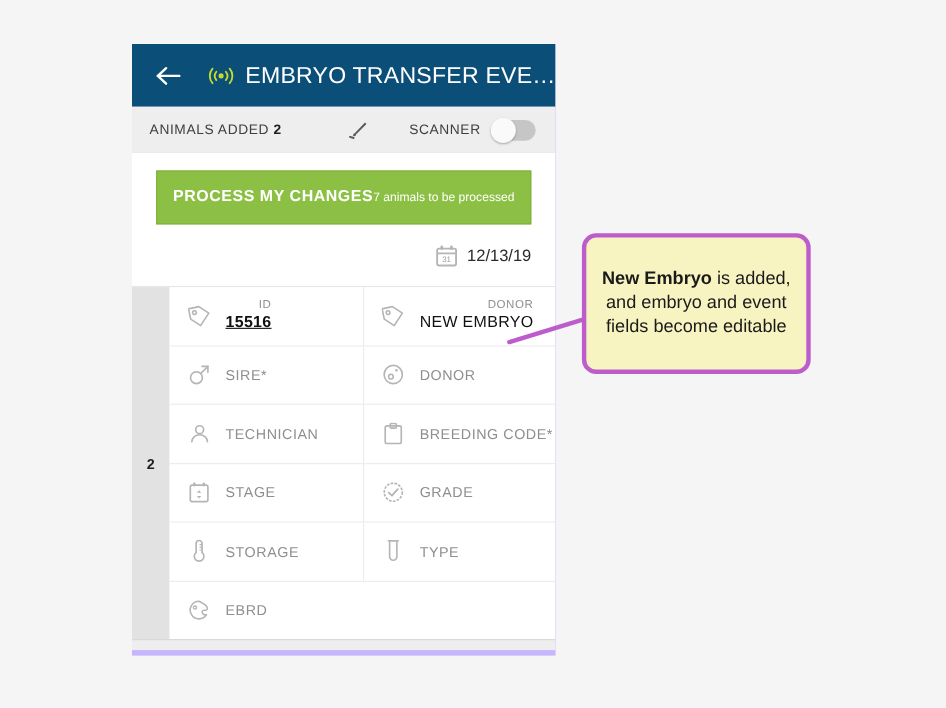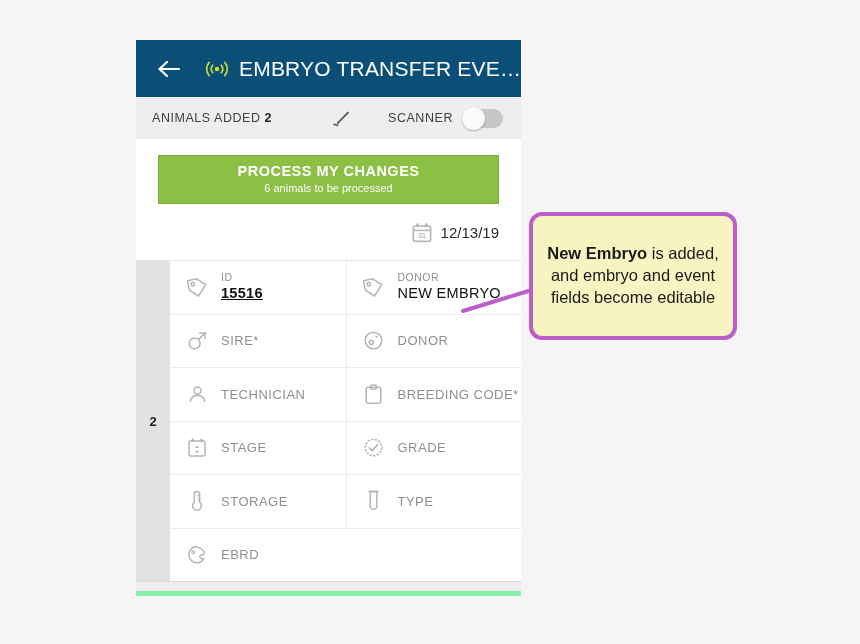--- a/index.html
+++ b/index.html
@@ -12,25 +12,25 @@
     height: 644px;
     position: relative;
     overflow: hidden;
     font-family: "Liberation Sans", sans-serif;
     -webkit-font-smoothing: antialiased;
   }
 
   
   #phone {
     position: absolute;
-    left: 136px;
+    left: 120px;
     top: 40px;
     width: 385px;
     height: 556px;
-    background: #86efac;
+    background: #c4b5fd;
     overflow: hidden;
   }
 
   
   .appbar {
     height: 57px;
     background: #0b4f79;
     display: flex;
     align-items: center;
     padding: 0 0 0 16px;
@@ -117,21 +117,21 @@
   
   .action-area {
     background: #ffffff;
     padding: 16px 22px 0 22px;
   }
   .process-btn {
     background: #8cc044;
     border: 1px solid #7fae3c;
     height: 47px;
     display: flex;
-    flex-direction: column;
+    flex-direction: row;
     align-items: center;
     justify-content: center;
     cursor: pointer;
   }
   .process-btn .main {
     color: #ffffff;
     font-weight: bold;
     font-size: 14.5px;
     letter-spacing: 0.5px;
     line-height: 1.1;
@@ -247,20 +247,21 @@
     min-width: 0;
     display: flex;
     flex-direction: column;
     justify-content: center;
   }
   .cell-label {
     font-size: 13px;
     color: #8f8f8f;
     letter-spacing: 0.5px;
     white-space: nowrap;
+    text-align: right;
   }
   .cell-label.small {
     font-size: 10.5px;
     line-height: 1.25;
   }
   .cell-value {
     font-size: 14.5px;
     color: #111111;
     letter-spacing: 0.3px;
     white-space: nowrap;
@@ -348,21 +349,21 @@
       <div class="scanner-label">SCANNER</div>
       <div class="toggle">
         <div class="knob"></div>
       </div>
     </div>
   </div>
 
   <div class="action-area">
     <div class="process-btn">
       <div class="main">PROCESS MY CHANGES</div>
-      <div class="sub">6 animals to be processed</div>
+      <div class="sub">7 animals to be processed</div>
     </div>
 
     <div class="addrow">
       <div class="date-box">
         <svg width="20" height="21" viewBox="0 0 20 21">
           <rect x="1.4" y="4" width="17.2" height="15.4" rx="1.6" fill="none" stroke="#b5b5b5" stroke-width="1.7"></rect>
           <line x1="1.4" y1="8.4" x2="18.6" y2="8.4" stroke="#b5b5b5" stroke-width="1.5"></line>
           <rect x="4.4" y="1.2" width="2.4" height="4" rx="1.1" fill="#b5b5b5"></rect>
           <rect x="13.2" y="1.2" width="2.4" height="4" rx="1.1" fill="#b5b5b5"></rect>
           <text x="10" y="16.4" font-family="'Liberation Sans', sans-serif" font-size="7.2" fill="#9a9a9a" text-anchor="middle">31</text>

